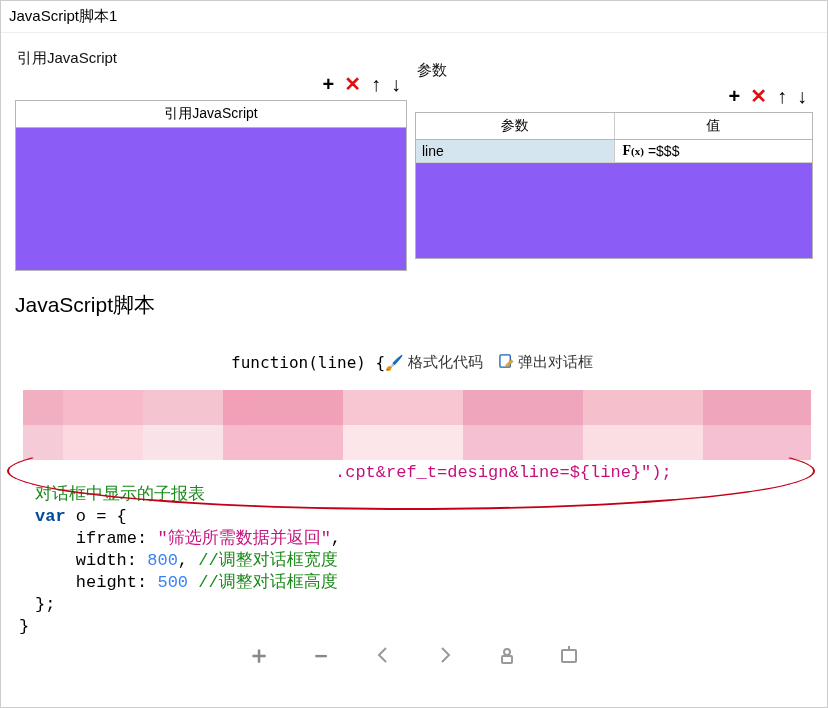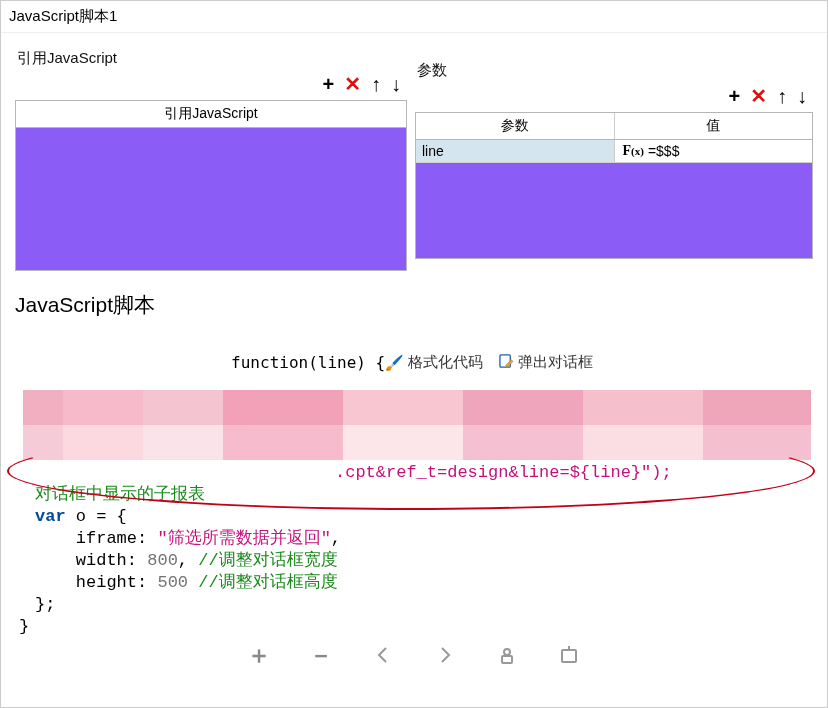--- a/index.html
+++ b/index.html
@@ -173,21 +173,21 @@
     height:78px;
     border:2px solid #c40018;
     border-top-color:transparent;
     border-radius:50% / 50%;
     pointer-events:none;
   }
   .code-line{white-space:pre;}
   .kwd{color:#004b9b;font-weight:bold;}
   .str{color:#c6117d;}
   .com{color:#1a8a1a;}
-  .num{color:#737373;}
+  .num{color:#3b82f6;}
   .iden{color:#000;}
   .hl-line{background:#fff7c2;}
   .bottom-icons{
     display:flex;
     justify-content:center;
     gap:28px;
     padding:2px 0 0 0;
   }
   .bicon{
     width:34px;height:26px;

